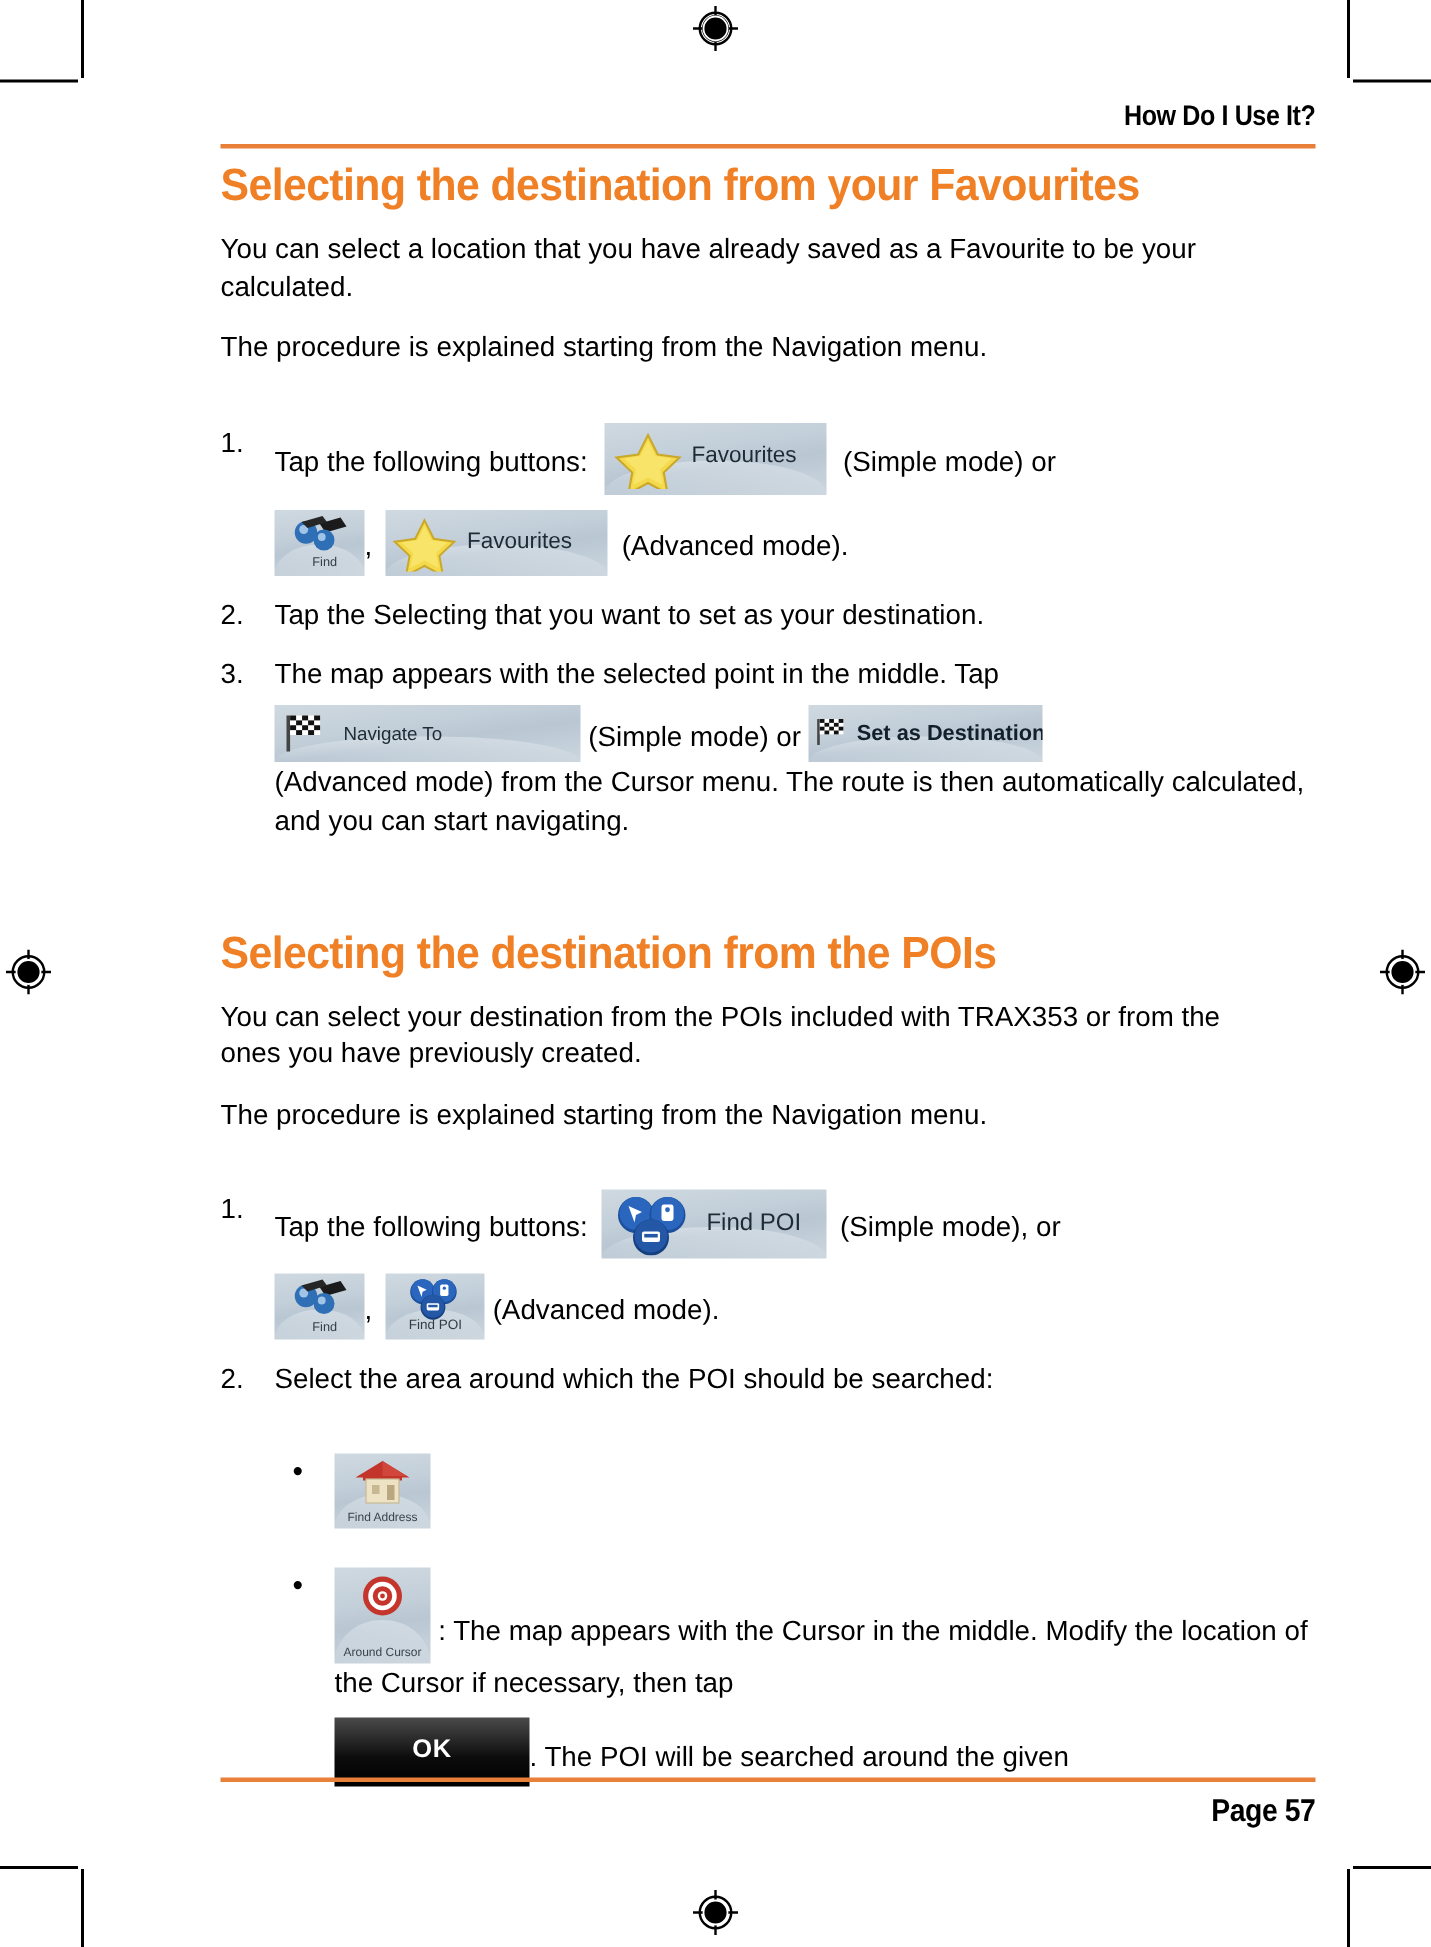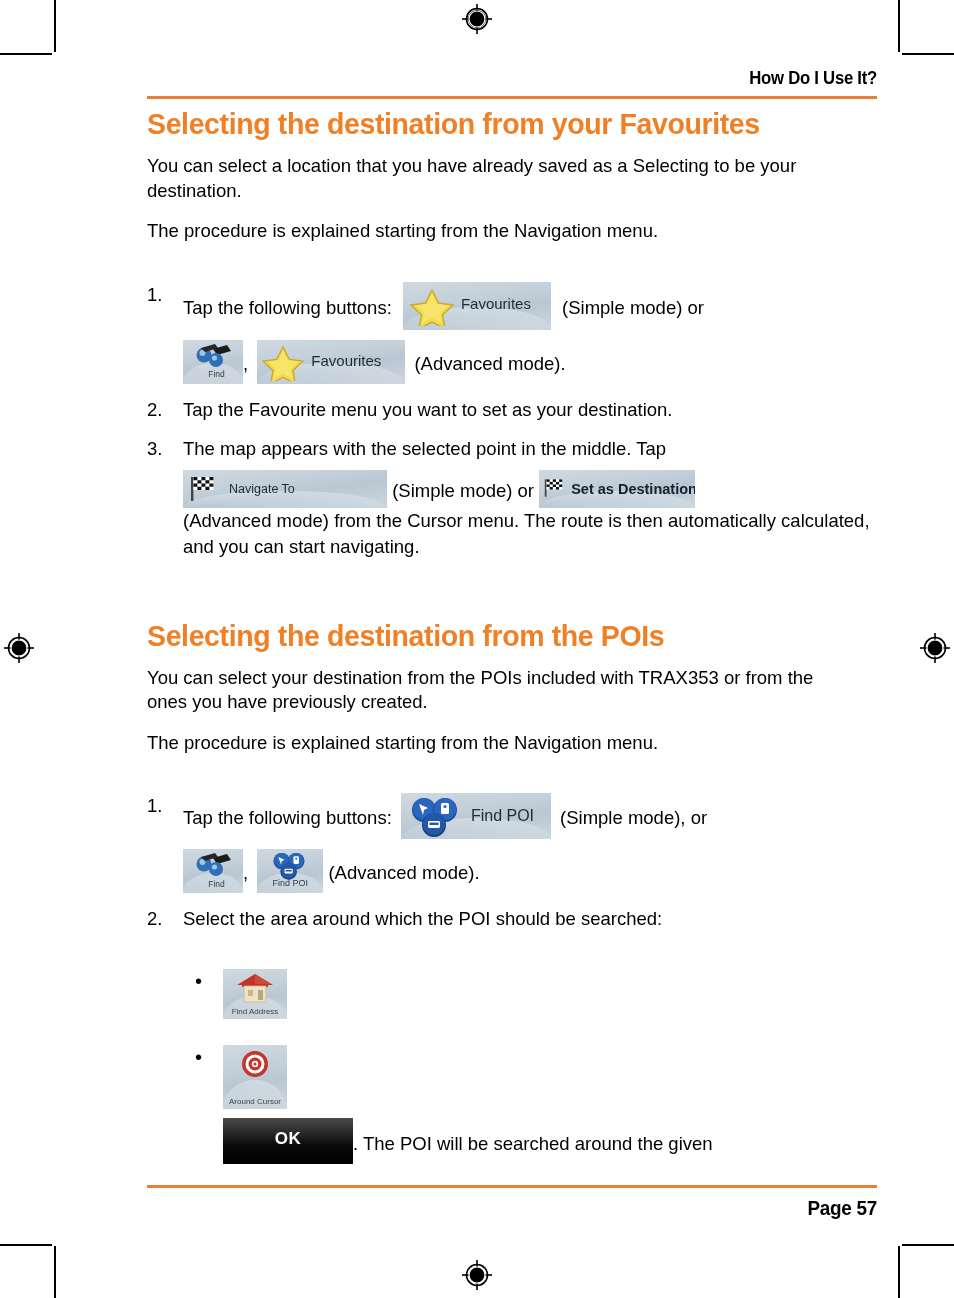--- a/index.html
+++ b/index.html
@@ -287,21 +287,21 @@
     </svg>
   </div>
 
   <div class="content">
 
     <div class="running-head">How Do I Use It?</div>
     <div class="rule-top"></div>
 
     <h1 class="sect">Selecting the destination from your Favourites</h1>
 
-    <p class="body">You can select a location that you have already saved as a Selecting to be your destination.</p>
+    <p class="body">You can select a location that you have already saved as a Favourite to be your calculated.</p>
     <p class="body">The procedure is explained starting from the Navigation menu.</p>
 
     <div class="spacer-md"></div>
 
     <ol class="steps">
 
       <li class="step">
         <span class="marker">1.</span>
         <span>Tap the following buttons:</span>
 
@@ -347,21 +347,21 @@
             </svg>
           </span>
           <span class="lbl">Favourites</span>
         </span>
 
         <span>(Advanced mode).</span>
       </li>
 
       <li class="step" style="margin-top:6px;">
         <span class="marker">2.</span>
-        <span>Tap the Favourite menu you want to set as your destination.</span>
+        <span>Tap the Selecting that you want to set as your destination.</span>
       </li>
 
       <li class="step">
         <span class="marker">3.</span>
         <span>The map appears with the selected point in the middle. Tap</span>
         <br>
 
         
         <span class="btn-img btn-navto" style="margin-top:8px;">
           <span class="sheen"></span>
@@ -537,20 +537,21 @@
               <circle cx="16" cy="16" r="13" fill="#C4352C"></circle>
               <circle cx="16" cy="16" r="9.5" fill="#ffffff"></circle>
               <circle cx="16" cy="16" r="6.5" fill="#C4352C"></circle>
               <circle cx="16" cy="16" r="3.2" fill="#ffffff"></circle>
               <circle cx="16" cy="16" r="1.6" fill="#C4352C"></circle>
             </svg>
           </span>
           <span class="lbl">Around Cursor</span>
         </span>
 
+        <span>: The map appears with the Cursor in the middle. Modify the location of the Cursor if necessary, then tap</span>
         <br>
 
         
         <span class="btn-img btn-ok" style="margin-top:9px;">
           <span class="lbl">OK</span>
         </span><span>. The POI will be searched around the given</span>
       </li>
     </ul>
 
   </div>

